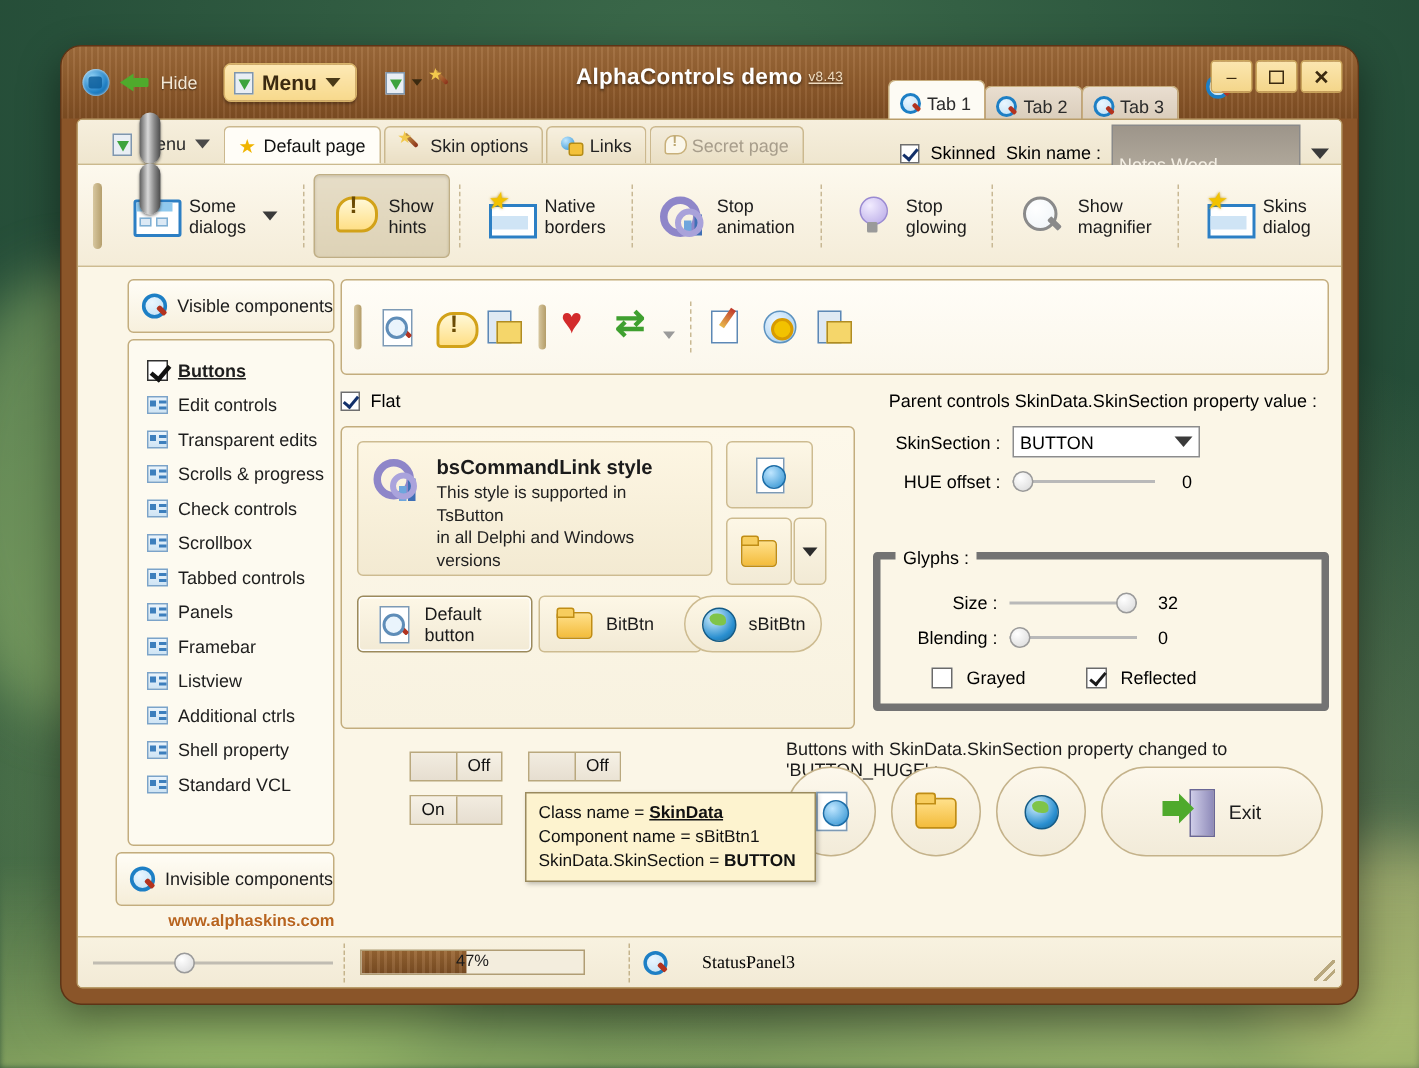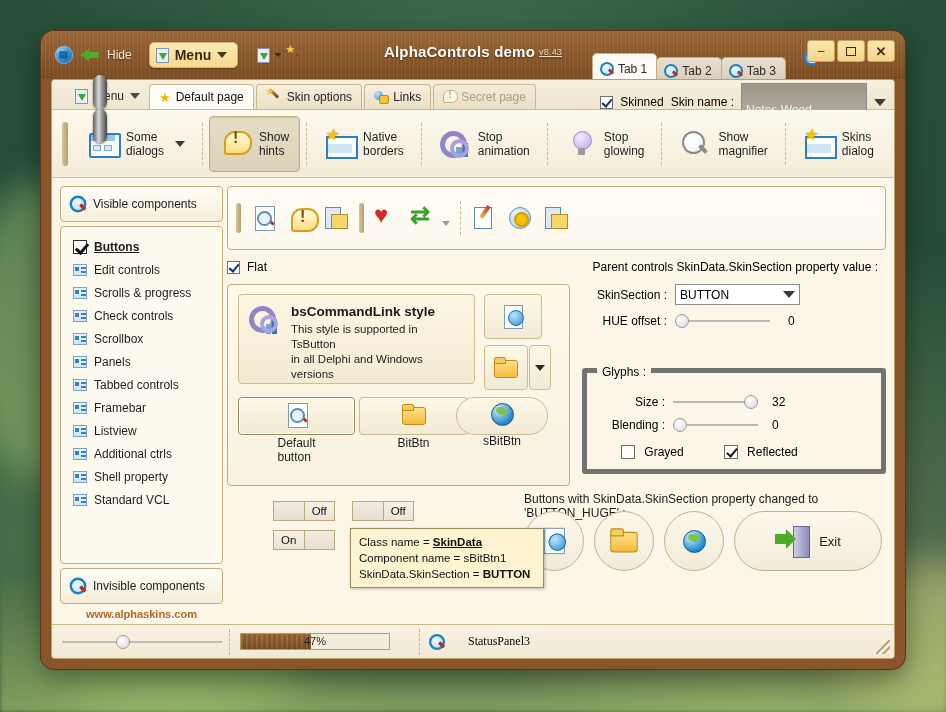--- a/index.html
+++ b/index.html
@@ -176,21 +176,21 @@
   .i-gears i{position:absolute;right:3px;bottom:3px;width:5px;height:14px;background:#3f6fb5;}
   .i-gears i+i{right:10px;height:10px;background:#6ea6dd;}
   .i-bulb:before{content:"";position:absolute;left:8px;top:3px;width:17px;height:17px;border-radius:50%;background:radial-gradient(circle at 35% 30%,#f2ecff,#b6a7e6);border:1px solid #9a8ad2;}
   .i-bulb:after{content:"";position:absolute;left:13px;top:20px;width:7px;height:7px;background:#9a9a9a;border-radius:1px;}
   .i-magn:before{content:"";position:absolute;left:3px;top:3px;width:19px;height:19px;border-radius:50%;border:2px solid #8a8a8a;background:radial-gradient(circle at 35% 30%,#fff,#eef3f7);}
   .i-magn:after{content:"";position:absolute;left:19px;top:19px;width:10px;height:4px;background:#8a8a8a;transform:rotate(45deg);border-radius:1px;}
 
   
   #sidebar{
     position:absolute; left:8px; top:106px; width:163px; bottom:38px;
-    display:flex;flex-direction:column;
+    display:flex;flex-direction:column;align-items:flex-end;
   }
   .sb-head{
     height:36px; border:1px solid #c3ad7e; border-radius:4px;
     background:linear-gradient(180deg,#fffdf6,#f7f0dd);
     display:flex;align-items:center;gap:8px;padding-left:10px;font-size:12px;color:#1c1c1c;
   }
   .sb-list{
     flex:1; margin-top:4px; border:1px solid #c3ad7e; border-radius:4px;
     background:#fdfaf0; padding:8px 6px; overflow:hidden;
   }
@@ -255,23 +255,22 @@
     position:absolute;border:1px solid #cdbb90;border-radius:4px;
     background:linear-gradient(180deg,#fdf7e6,#f2ead5);
     display:flex;align-items:center;justify-content:center;
   }
   .sqbtn.b-doc{ left:256px; top:9px; width:58px;height:45px;}
   .sqbtn.b-fold{ left:256px; top:60px; width:44px;height:45px;}
   .sqbtn.b-drop{ left:301px; top:60px; width:22px;height:45px;}
   .rowbtn{
     position:absolute; height:38px; border:1px solid #cdbb90;border-radius:4px;
     background:linear-gradient(180deg,#fdf7e6,#f2ead5);
-    display:flex;align-items:center;gap:8px;padding:4px 10px;font-size:12px;color:#1b1b1b;
+    display:flex;align-items:center;gap:8px;padding:16px 10px;font-size:12px;color:#1b1b1b;
     line-height:14px;
-    flex-direction:column;
   }
   .rowbtn.r1{ left:10px; top:112px; width:117px;}
   .rowbtn.r1.focus{ border:1px solid #9b8a5d; box-shadow:inset 0 0 0 1px #fff;}
   .rowbtn.r2{ left:131px; top:112px; width:109px;}
   .rowbtn.r3{ left:228px; top:112px; width:92px;border-radius:19px;}
 
   .i-gl-doc{width:26px;height:26px;position:relative;flex:0 0 26px;}
   .i-gl-doc:before{content:"";position:absolute;left:4px;top:1px;width:17px;height:22px;background:#fff;border:1px solid #7d9ab5;}
   .i-gl-doc:after{content:"";position:absolute;left:8px;top:6px;width:14px;height:14px;border-radius:50%;background:radial-gradient(circle at 35% 30%,#bfe6ff,#2a8fd0);border:1px solid #1d6ea8;}
   .i-gl-fold{width:26px;height:26px;position:relative;flex:0 0 26px;}
@@ -545,37 +544,41 @@
         <div class="sb-item sel">
           <span class="chk2"></span>
           <span class="sb-lbl">Buttons</span>
         </div>
         <div class="sb-item">
           <span class="sq-ico"></span>
           <span class="sb-lbl">Edit controls</span>
         </div>
         <div class="sb-item">
           <span class="sq-ico"></span>
+          <span class="sb-lbl">Transparent edits</span>
+        </div>
+        <div class="sb-item">
+          <span class="sq-ico"></span>
           <span class="sb-lbl">Scrolls &amp; progress</span>
         </div>
         <div class="sb-item">
           <span class="sq-ico"></span>
           <span class="sb-lbl">Check controls</span>
         </div>
         <div class="sb-item">
           <span class="sq-ico"></span>
           <span class="sb-lbl">Scrollbox</span>
         </div>
         <div class="sb-item">
           <span class="sq-ico"></span>
+          <span class="sb-lbl">Tabbed controls</span>
+        </div>
+        <div class="sb-item">
+          <span class="sq-ico"></span>
           <span class="sb-lbl">Panels</span>
-        </div>
-        <div class="sb-item">
-          <span class="sq-ico"></span>
-          <span class="sb-lbl">Tabbed controls</span>
         </div>
         <div class="sb-item">
           <span class="sq-ico"></span>
           <span class="sb-lbl">Framebar</span>
         </div>
         <div class="sb-item">
           <span class="sq-ico"></span>
           <span class="sb-lbl">Listview</span>
         </div>
         <div class="sb-item">

